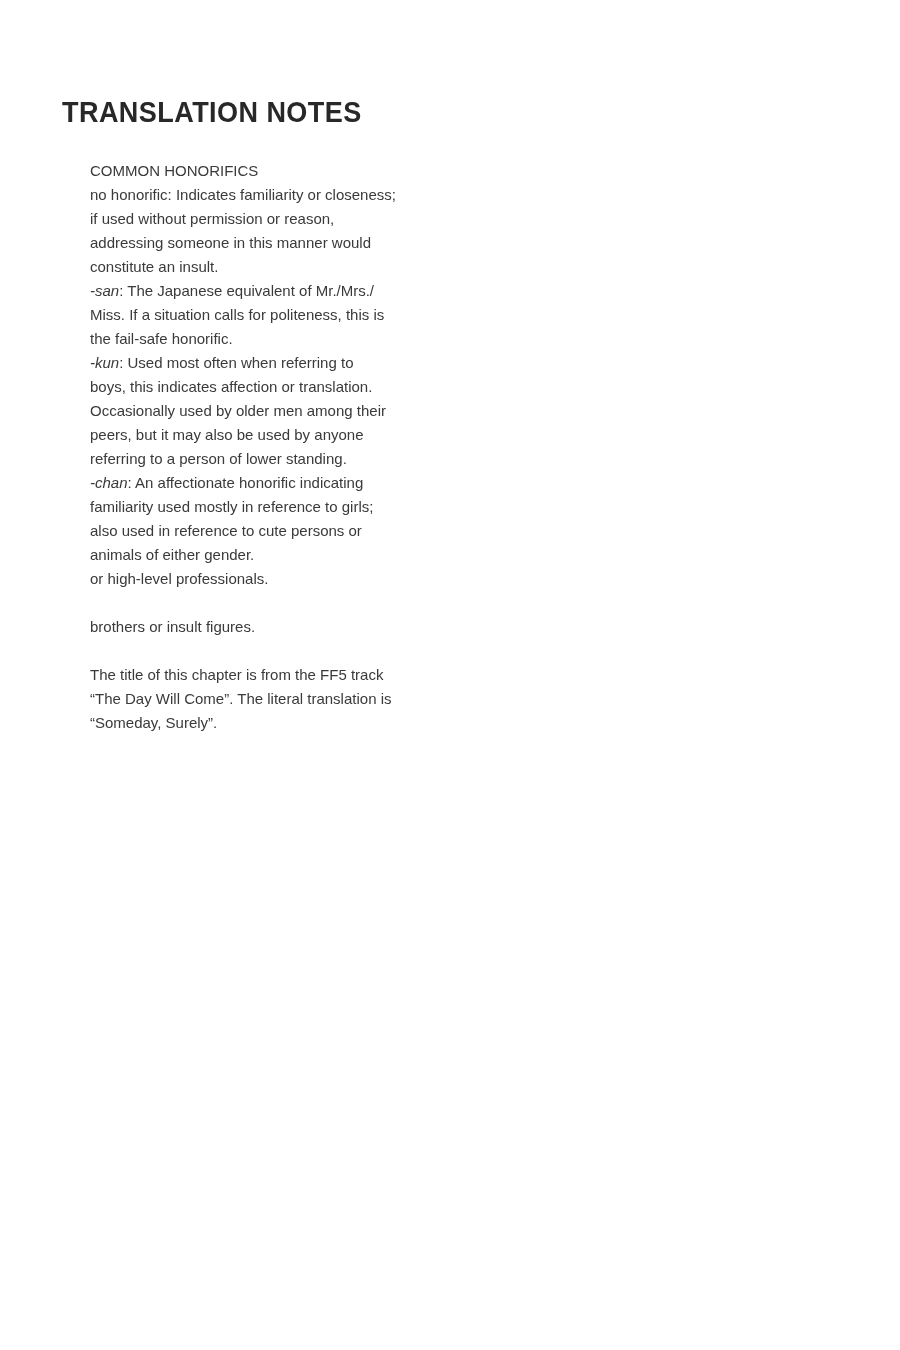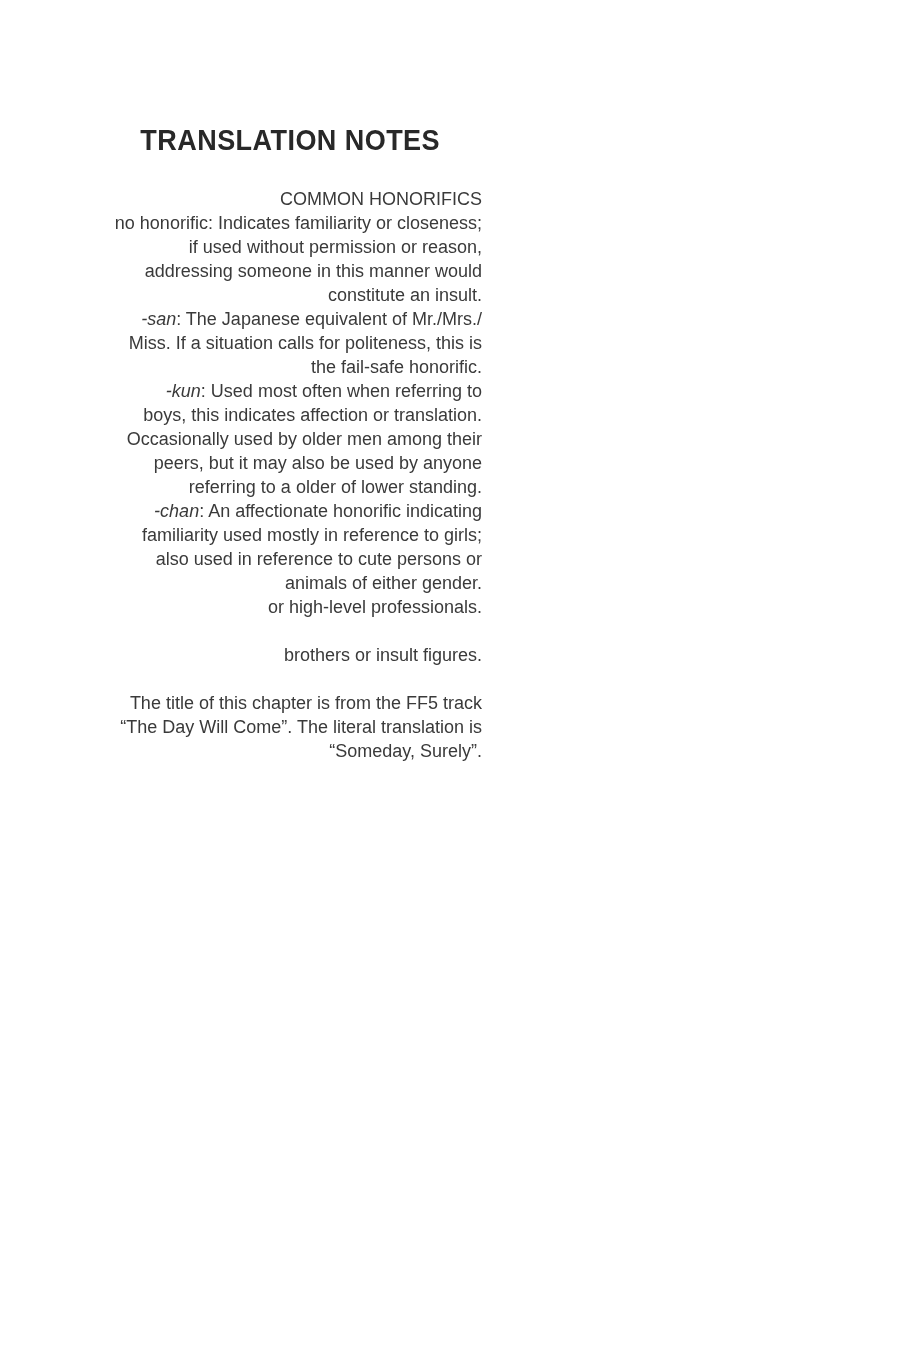--- a/index.html
+++ b/index.html
@@ -11,38 +11,38 @@
     position: relative;
     width: 900px;
     height: 1350px;
     background: #ffffff;
     overflow: hidden;
     font-family: "Liberation Sans", sans-serif;
   }
   .content {
     position: absolute;
     left: 62px;
-    top: 124px;
+    top: 96px;
     width: 420px;
-    text-align: right;
   }
   h1.page-title {
     margin: 0 0 31px 0;
     font-size: 30px;
     line-height: 32px;
     font-weight: 700;
     letter-spacing: 0.5px;
     color: #282828;
     transform: scaleX(0.9);
     transform-origin: left top;
     white-space: nowrap;
   }
   .lines {
-    font-size: 18px;
+    font-size: 15px;
     color: #3a3a3a;
+    margin-left: 28px;
   }
   .line {
     height: 24px;
     line-height: 24px;
     white-space: pre;
   }
   .line span.italic {
     font-style: italic;
   }
   .line.blank {
@@ -61,21 +61,21 @@
         <div class="line"><span>if used without permission or reason,</span></div>
         <div class="line"><span>addressing someone in this manner would</span></div>
         <div class="line"><span>constitute an insult.</span></div>
         <div class="line"><span class="italic">-san</span><span>: The Japanese equivalent of Mr./Mrs./</span></div>
         <div class="line"><span>Miss. If a situation calls for politeness, this is</span></div>
         <div class="line"><span>the fail-safe honorific.</span></div>
         <div class="line"><span class="italic">-kun</span><span>: Used most often when referring to</span></div>
         <div class="line"><span>boys, this indicates affection or translation.</span></div>
         <div class="line"><span>Occasionally used by older men among their</span></div>
         <div class="line"><span>peers, but it may also be used by anyone</span></div>
-        <div class="line"><span>referring to a older of lower standing.</span></div>
+        <div class="line"><span>referring to a person of lower standing.</span></div>
         <div class="line"><span class="italic">-chan</span><span>: An affectionate honorific indicating</span></div>
         <div class="line"><span>familiarity used mostly in reference to girls;</span></div>
         <div class="line"><span>also used in reference to cute persons or</span></div>
         <div class="line"><span>animals of either gender.</span></div>
         <div class="line"><span>or high-level professionals.</span></div>
         <div class="line blank"></div>
         <div class="line"><span>brothers or insult figures.</span></div>
         <div class="line blank"></div>
         <div class="line"><span>The title of this chapter is from the FF5 track</span></div>
         <div class="line"><span>“The Day Will Come”. The literal translation is</span></div>

